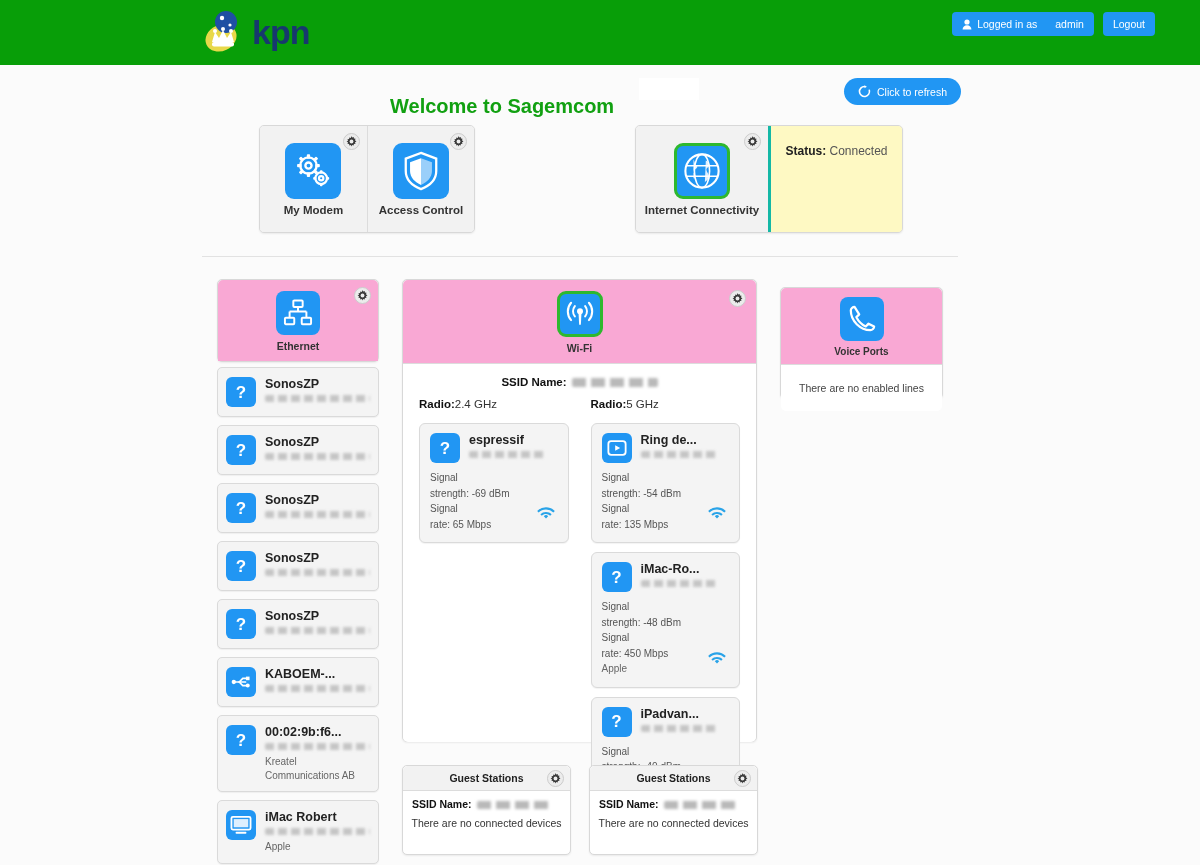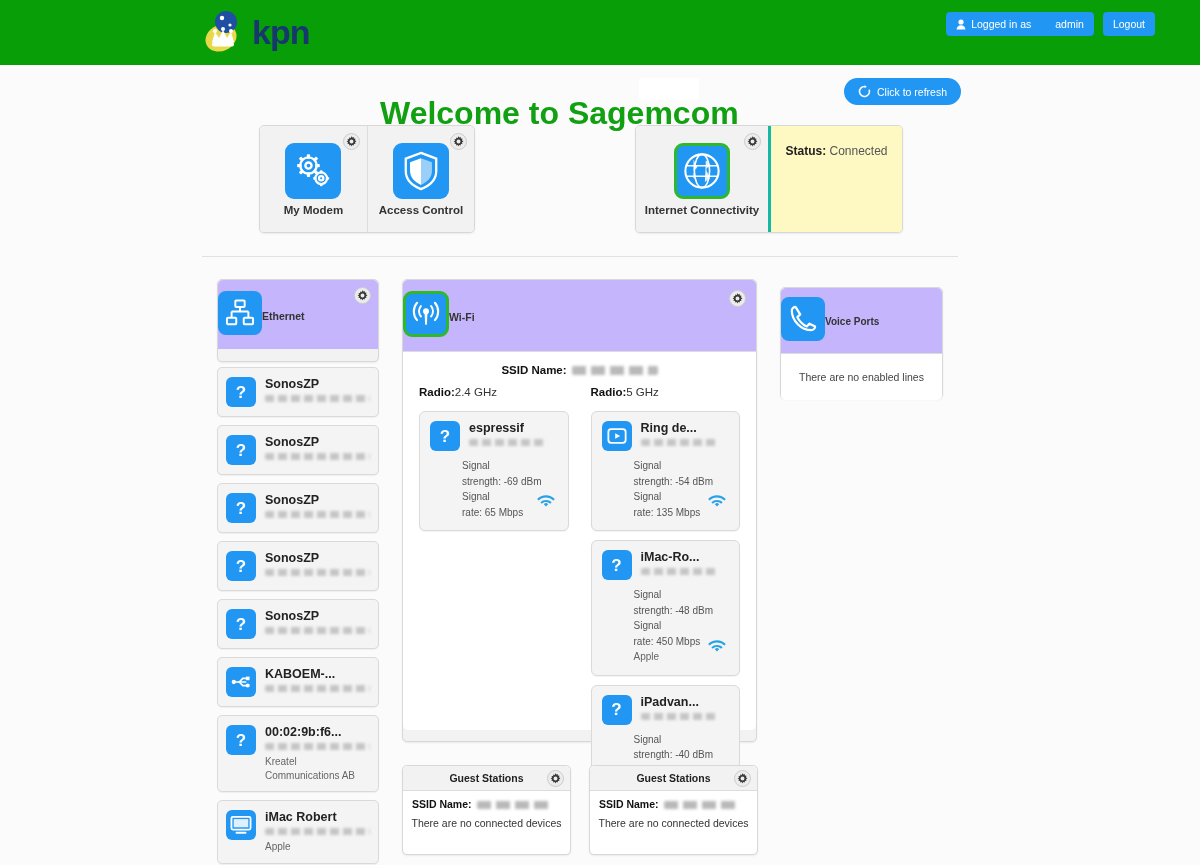--- a/index.html
+++ b/index.html
@@ -19,30 +19,30 @@
   .logo-wrap { position: absolute; left: 204px; top: 8px; display: flex; align-items: center; gap: 2px; }
   .logo-mark { width: 46px; height: 48px; position: relative; }
   .logo-text { font-size: 34px; font-weight: bold; color: #17386e; letter-spacing: -1px; }
   .hdr-btns { position: absolute; right: 45px; top: 12px; display: flex; gap: 9px; align-items: center; }
   .btn-blue {
     background: #2196f3; color: #fff; border: none;
     border-radius: 4px; font-size: 10.5px;
     padding: 6px 10px; display: flex; align-items: center; gap: 5px;
     cursor: pointer; white-space: nowrap;
   }
-  .btn-blue .lbl2 { margin-left: 19px; }
+  .btn-blue .lbl2 { margin-left: 13px; }
 
   
   .welcome-row {
     position: relative; width: 1200px; height: 58px;
     margin-top: 16px;
   }
   .welcome-title {
-    position: absolute; left: 380px; top: 14px;
-    font-size: 32px; font-weight: bold; color: #11a011;
+    position: absolute; left: 390px; top: 14px;
+    font-size: 20px; font-weight: bold; color: #11a011;
   }
   .redact-box {
     position: absolute; left: 639px; top: 78px;
     width: 60px; height: 22px; background: #fff;
   }
   .refresh-btn {
     position: absolute; left: 844px; top: 78px;
     background: #2196f3; color: #fff; border: none;
     border-radius: 16px; font-size: 10.5px; font-weight: normal;
     padding: 7px 14px; display: flex; align-items: center; gap: 6px;
@@ -97,23 +97,23 @@
   
   .main { position: absolute; left: 0; top: 279px; width: 1200px; }
 
   .panel {
     position: absolute;
     background: #f2f2f2; border: 1px solid #d8d8d8;
     border-radius: 5px;
     box-shadow: 0 1px 2px rgba(0,0,0,.07);
   }
   .panel-head {
-    position: relative; background: #c4b5fd;
+    position: relative; background: #f9a8d4;
     border-radius: 5px 5px 0 0;
-    display: flex; flex-direction: row; align-items: center; justify-content: flex-start;
+    display: flex; flex-direction: column; align-items: center; justify-content: flex-start;
     padding: 11px 0 9px;
   }
   .panel-body { background: #fff; border-top: 1px solid #dcdcdc; border-radius: 0 0 5px 5px; }
 
   
   #panel-ethernet { left: 217px; top: 0; width: 162px; height: 83px; }
   .device-list { position: absolute; left: 217px; top: 88px; width: 162px; }
   .device-item {
     background: #f4f4f4; border: 1px solid #dadada; border-radius: 5px;
     margin-bottom: 8px; padding: 9px 8px;
@@ -148,21 +148,21 @@
   .radio-col { width: 150px; }
   .radio-lbl { font-size: 11.5px; color: #333; margin-bottom: 13px; }
   .radio-lbl b { color: #111; }
   .wifi-card {
     background: #f4f4f4; border: 1px solid #dadada; border-radius: 6px;
     padding: 9px 10px 10px; margin-bottom: 9px; position: relative;
     box-shadow: 0 1px 1px rgba(0,0,0,.05);
   }
   .wc-top { display: flex; gap: 9px; align-items: flex-start; }
   .wc-name { font-size: 12.5px; font-weight: bold; color: #222; white-space: nowrap; overflow: hidden; }
-  .wc-stats { font-size: 10px; color: #555; line-height: 1.55; margin-top: 7px; position: relative; margin-left: 32px; }
+  .wc-stats { font-size: 10px; color: #555; line-height: 1.55; margin-top: 7px; position: relative; }
   .wifi-bars { position: absolute; right: 2px; bottom: 12px; }
   .wc-vendor { font-size: 10px; color: #666; }
 
   
   #panel-voice { left: 780px; top: 8px; width: 163px; height: 112px; }
   .voice-msg { font-size: 10.5px; color: #444; text-align: center; padding: 17px 6px; }
 
   
   .guest {
     position: absolute; top: 486px; width: 169px; height: 90px;

